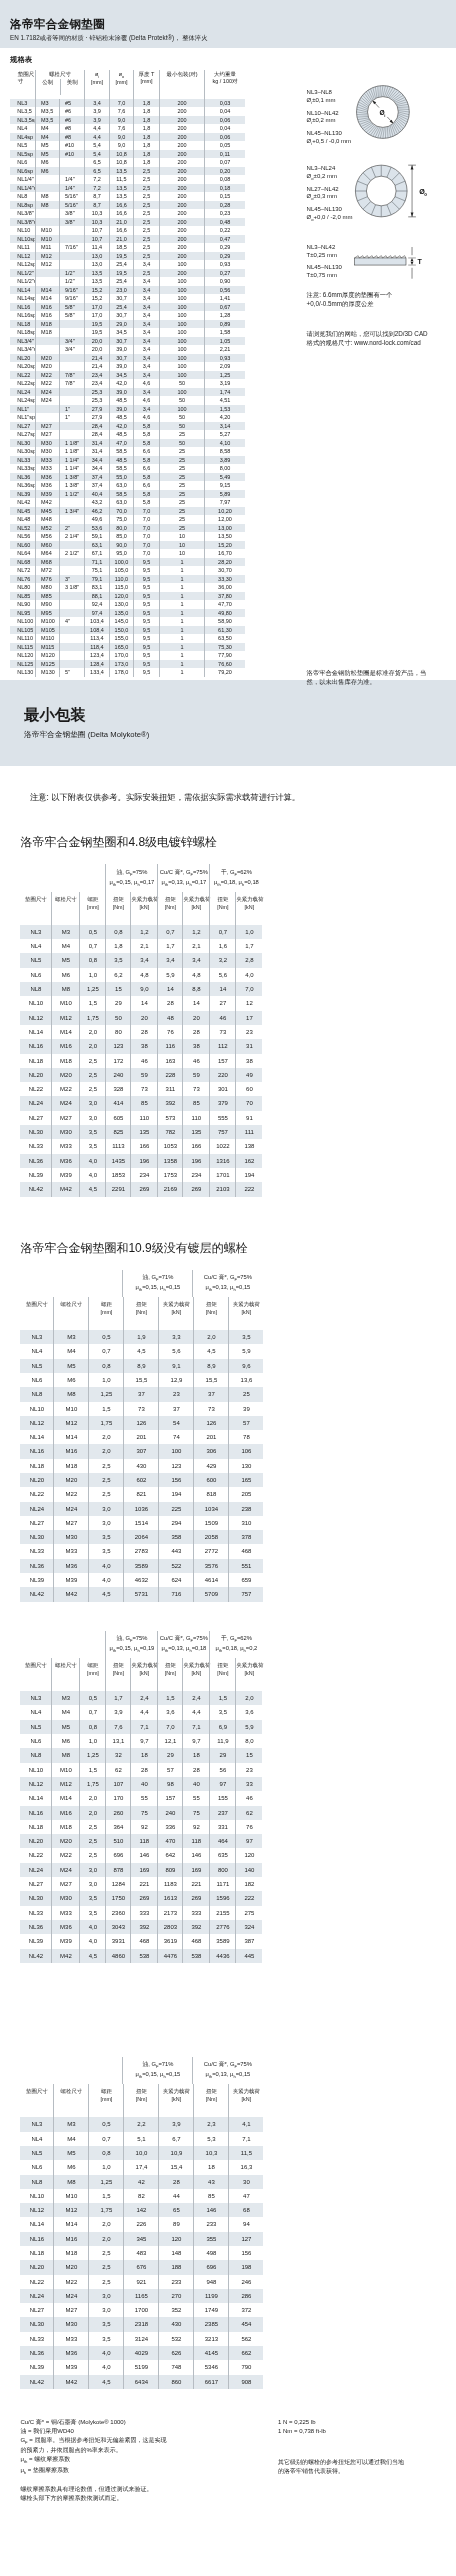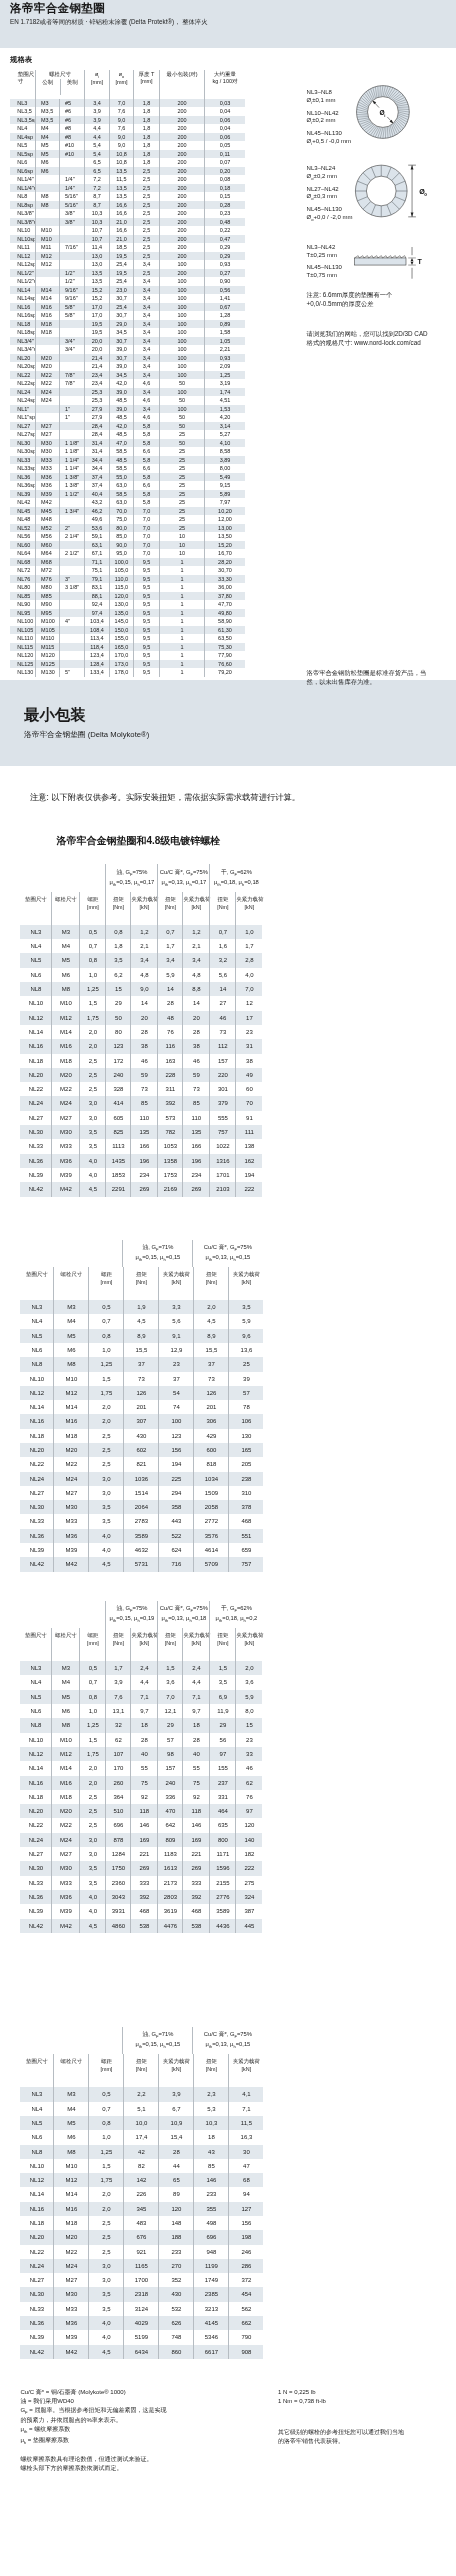--- a/index.html
+++ b/index.html
@@ -1,19 +1,19 @@
 <!DOCTYPE html>
 <html style="font-size:8.8px"><head>
 <meta charset="utf-8">
 <style>
   html,body{margin:0;padding:0;background:#fff;}
   body{width:457px;height:2576px;position:relative;font-family:"Liberation Sans",sans-serif;color:#1a1a1a;overflow:hidden;}
   .band{background:#dce3e9;}
   #band1{height:48px;box-sizing:border-box;padding-left:10px;}
-  #band1 h1{margin:0;padding-top:1px;font-size:11.6px;font-weight:bold;letter-spacing:0.3px;}
+  #band1 h1{margin:0;padding-top:17px;font-size:11.6px;font-weight:bold;letter-spacing:0.3px;}
   #band1 .sub{font-size:6.3px;margin-top:2.2px;color:#222;}
   #spec{position:relative;margin-left:10px;height:632px;}
   .h2{font-size:7.4px;font-weight:bold;padding-top:7.2px;}
   
   .bl{border-left:0.6px solid #b6bcc2;}
   .spec-head{display:flex;margin-top:4.4px;height:29px;font-size:5.5px;color:#222;}
   .sh{box-sizing:border-box;text-align:center;padding-top:1.1px;}
   .sh .u{margin-top:0.6px;}
   .sh-sub{display:flex;margin-top:1.1px;height:16.5px;}
   .sh-sub .half{flex:1;box-sizing:border-box;padding-top:0.6px;}
@@ -36,21 +36,21 @@
   .tol{font-size:6px;line-height:1.32;color:#222;}
   .tol .pair{margin-bottom:3.9px;}
   .note{font-size:6.3px;line-height:1.5;color:#222;}
   
   #band2{height:86px;box-sizing:border-box;padding-left:24px;}
   #band2 .bt{font-size:15.4px;font-weight:bold;padding-top:25px;}
   #band2 .bs{font-size:7.7px;margin-top:4.4px;color:#222;}
   #tq-note{margin:26.4px 0 0 30px;font-size:8.3px;color:#111;}
   
   .tq{margin-left:20.4px;}
-  .tq-title{font-size:10px;font-weight:bold;height:12px;margin-left:36px;}
+  .tq-title{font-size:12px;font-weight:normal;height:12px;}
   .t9{display:grid;grid-template-columns:31px 28px 26px 25px 27px 25px 27px 26px 27px;}
   .t7{display:grid;grid-template-columns:33px 35px 35px 35px 35px 35px 35px;}
   .t9g{display:grid;grid-template-columns:85px 52px 52px 53px;}
   .t7g{display:grid;grid-template-columns:102px 70px 70px;}
   .tq-groups{height:27.5px;box-sizing:border-box;font-size:5.8px;color:#222;}
   .tq-groups .g{box-sizing:border-box;border-left:0.6px solid #b6bcc2;text-align:center;padding-top:3.3px;line-height:1.45;}
   .tq-cols{height:33px;box-sizing:border-box;font-size:5.4px;color:#222;}
   .tq-cols .c{box-sizing:border-box;text-align:center;padding-top:2.8px;line-height:1.5;white-space:nowrap;}
   .tq-cols .c.bl{border-left:0.6px solid #b6bcc2;}
   .tq-body .cell{height:14.3px;line-height:14.3px;font-size:6px;text-align:center;box-sizing:border-box;white-space:nowrap;}
@@ -613,20 +613,21 @@
           <div class="cell bl">2291</div>
           <div class="cell bl">269</div>
           <div class="cell bl">2169</div>
           <div class="cell bl">269</div>
           <div class="cell bl">2103</div>
           <div class="cell bl">222</div>
         </div>
       </div>
     </div>
     <div class="tq" style="margin-top: 43px;">
+      <div class="tq-title">洛帝牢合金钢垫圈和10.9级没有镀层的螺栓</div>
       <div class="tq-groups t7g" style="margin-top: 18px;">
         <div></div>
         <div class="g">
           <div>油, G<sub>F</sub>=71%</div>
           <div>μ<sub>th</sub>=0,15, μ<sub>h</sub>=0,15</div>
         </div>
         <div class="g">
           <div>Cu/C 膏*, G<sub>F</sub>=75%</div>
           <div>μ<sub>th</sub>=0,13, μ<sub>h</sub>=0,15</div>
         </div>

